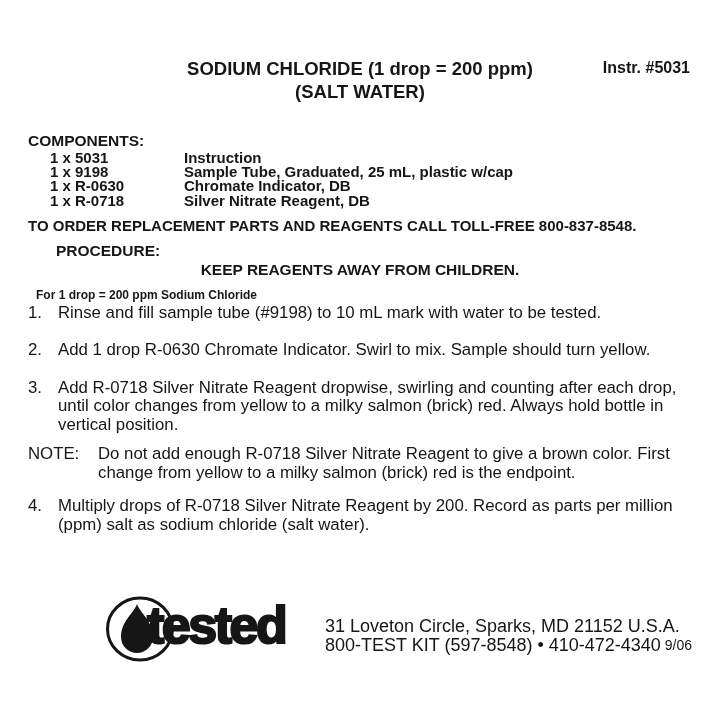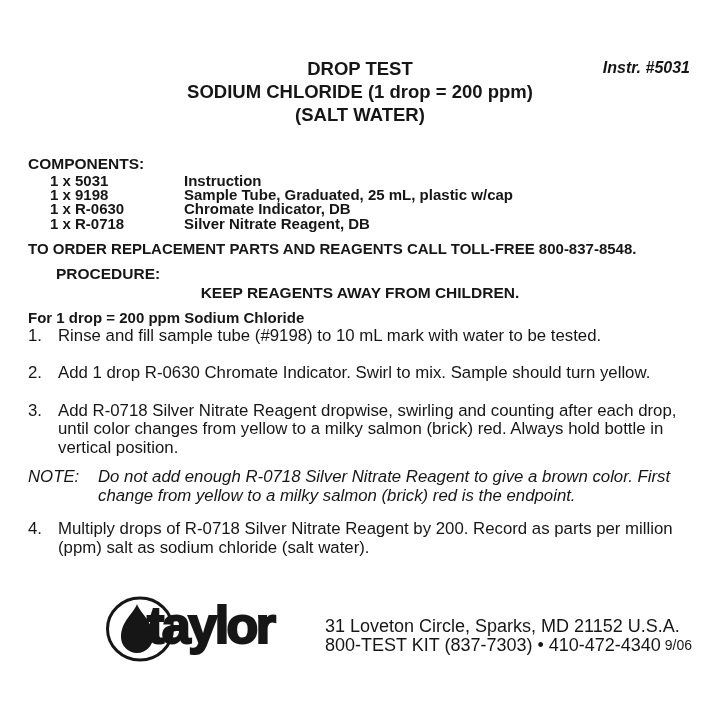--- a/index.html
+++ b/index.html
@@ -2,59 +2,58 @@
 <html><head>
 <meta charset="utf-8">
 <style>
   * { margin:0; padding:0; box-sizing:border-box; }
   html,body { background:#ffffff; }
   .page {
     width:720px; height:720px; background:#ffffff; color:#161616;
     font-family:"Liberation Sans","DejaVu Sans",sans-serif;
     position:relative; padding:57px 28px 0 28px; overflow:hidden;
   }
-  .instr-num { position:absolute; top:59px; right:30px; font-size:16px; font-weight:bold;font-style:italic; }
+  .instr-num { position:absolute; top:59px; right:30px; font-size:16px; font-weight:bold; }
   .title-block { text-align:center; font-weight:bold; font-size:18.5px; line-height:23px; }
   .sect-heading { font-weight:bold; font-size:15.5px; line-height:17px; }
   .components-block { margin-top:29px; }
   .comp-list { margin-top:2px; }
   .comp-row { display:flex; font-weight:bold; font-size:15px; line-height:14.2px; padding-left:22px; }
   .comp-qty { width:134px; flex:none; }
   .order-line { font-weight:bold; font-size:15px; line-height:17px; margin-top:9px; }
   .proc-heading { margin-top:8px;margin-left:28px; }
   .caution-block { margin-top:2px; }
   .caution { text-align:center; font-weight:bold; font-size:15.5px; line-height:17px; }
-  .subheading { font-weight:bold; font-size:15px; line-height:16px; margin-top:9px; margin-bottom:1px; }
+  .subheading { font-weight:bold; font-size:12px; line-height:16px; margin-top:9px; margin-bottom:1px;margin-left:8px; }
   .step { display:flex; font-size:16.8px; line-height:18.5px; margin-bottom:19px; }
   .step-num { width:18px; flex:none; }
   .step-text { flex:1;margin-left:12px; }
   .step-note .step-num { width:58px; }
   .step-3 { margin-bottom:11px; }
-  .step-note { margin-bottom:15px;font-style:italic; }
+  .step-note { margin-bottom:15px; }
   .step-4 { margin-bottom:0; }
   .footer { position:absolute; left:28px; right:28px; top:596px; height:80px; }
   .logo { position:absolute; left:77px; top:0; width:250px; height:70px; }
   .logo-mark { position:absolute; left:0; top:0; }
   .logo-word {
     position:absolute; left:42px; top:3px; font-size:52px; line-height:1;
     font-weight:bold; letter-spacing:-2.5px; color:#161616;
     -webkit-text-stroke:2.2px #161616;
   }
   .addr-block { position:absolute; left:297px; top:21px; font-size:18px; line-height:18.5px; }
   .date-code { position:absolute; right:0; top:41px; font-size:14px;text-align:right; }
 </style>
 </head>
 <body>
 
 <div class="page">
 
   <div class="instr-num">Instr. #5031</div>
 
   <div class="title-block">
-    <div>DROP TEST</div>
     <div>SODIUM CHLORIDE (1 drop = 200 ppm)</div>
     <div>(SALT WATER)</div>
   </div>
 
   <div class="components-block">
     <div class="sect-heading">COMPONENTS:</div>
     <div class="comp-list">
       <div class="comp-row">
         <span class="comp-qty">1 x 5031</span>
         <span class="comp-desc">Instruction</span>
@@ -108,22 +107,22 @@
     <span class="step-num">4.</span>
     <span class="step-text">Multiply drops of R-0718 Silver Nitrate Reagent by 200. Record as parts per million (ppm) salt as sodium chloride (salt water).</span>
   </div>
 
   <div class="footer">
     <div class="logo">
       <svg class="logo-mark" width="70" height="67" viewBox="0 0 70 67">
         <ellipse cx="35" cy="33" rx="32.5" ry="31" fill="none" stroke="#161616" stroke-width="3"></ellipse>
         <path d="M 32 8 C 35 17 48 25 48 41 A 16 16 0 1 1 16 41 C 16 25 29 17 32 8 Z" fill="#161616"></path>
       </svg>
-      <div class="logo-word">taylor</div>
+      <div class="logo-word">tested</div>
     </div>
     <div class="addr-block">
       <div>31 Loveton Circle, Sparks, MD 21152 U.S.A.</div>
-      <div>800-TEST KIT (837-7303)  •  410-472-4340</div>
+      <div>800-TEST KIT (597-8548)  •  410-472-4340</div>
     </div>
     <div class="date-code">9/06</div>
   </div>
 
 </div>
 
 </body></html>

